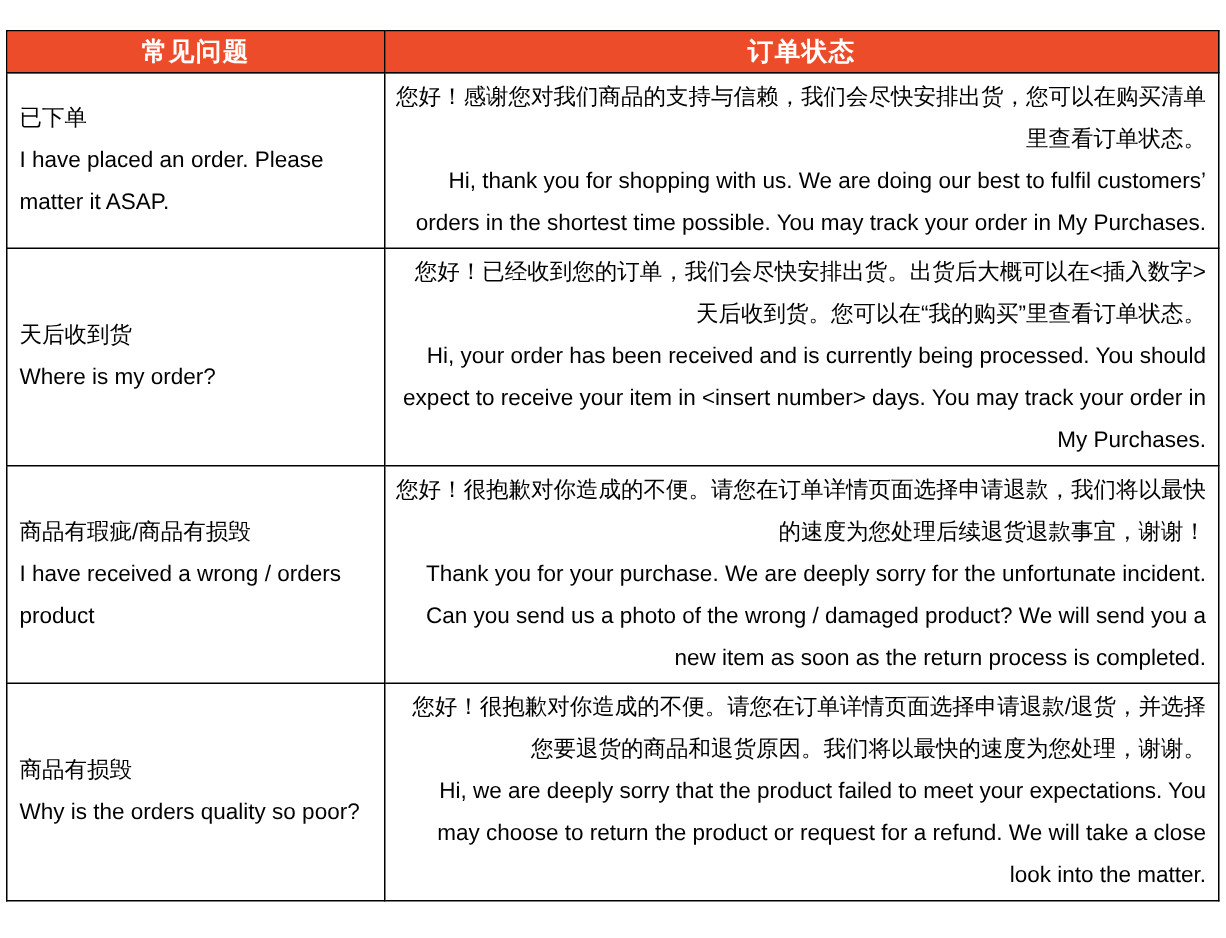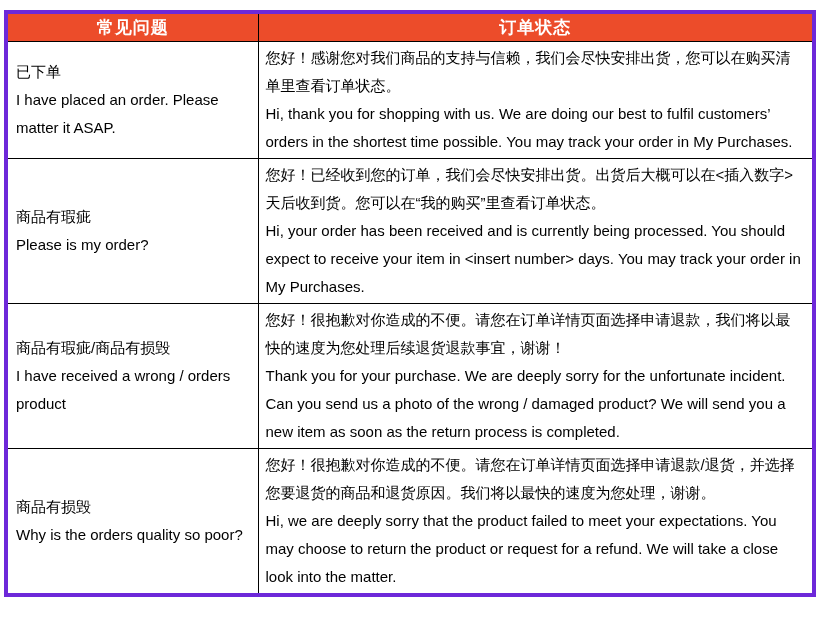--- a/index.html
+++ b/index.html
@@ -11,25 +11,25 @@
   .page {
     position: relative;
     width: 817px;
     height: 625px;
     background: #ffffff;
     overflow: hidden;
   }
   table.faq-table {
     position: absolute;
     left: 4px;
-    top: 10px;
+    top: 20px;
     width: 808px;
     border-collapse: collapse;
     table-layout: fixed;
-    border: 4px solid #6d28d9;
+    border: 1px solid #6d28d9;
   }
   table.faq-table th,
   table.faq-table td {
     border: 1px solid #000000;
     box-sizing: border-box;
   }
   col.question-col { width: 252px; }
   col.answer-col   { width: 556px; }
   th.header-cell {
     height: 28px;
@@ -49,20 +49,21 @@
     line-height: 28px;
     color: #000000;
     margin-top: 28px;
   }
   td.answer-cell {
     vertical-align: top;
     padding: 2px 8px 2px 7px;
     font-size: 15px;
     line-height: 28px;
     color: #000000;
+    text-align: right;
   }
   .zh-text, .en-text {
     margin: 0;
     padding: 0;
   }
 </style>
 </head>
 <body>
 
 <div class="page">
@@ -83,22 +84,22 @@
           <p class="zh-text">已下单</p>
           <p class="en-text">I have placed an order. Please matter it ASAP.</p>
         </td>
         <td class="answer-cell">
           <p class="zh-text">您好！感谢您对我们商品的支持与信赖，我们会尽快安排出货，您可以在购买清单里查看订单状态。</p>
           <p class="en-text">Hi, thank you for shopping with us. We are doing our best to fulfil customers’ orders in the shortest time possible. You may track your order in My Purchases.</p>
         </td>
       </tr>
       <tr>
         <td class="question-cell">
-          <p class="zh-text">商品有瑕疵</p>
-          <p class="en-text">Please is my order?</p>
+          <p class="zh-text">天后收到货</p>
+          <p class="en-text">Where is my order?</p>
         </td>
         <td class="answer-cell">
           <p class="zh-text">您好！已经收到您的订单，我们会尽快安排出货。出货后大概可以在&lt;插入数字&gt;天后收到货。您可以在“我的购买”里查看订单状态。</p>
           <p class="en-text">Hi, your order has been received and is currently being processed. You should expect to receive your item in &lt;insert number&gt; days. You may track your order in My Purchases.</p>
         </td>
       </tr>
       <tr>
         <td class="question-cell">
           <p class="zh-text">商品有瑕疵/商品有损毁</p>
           <p class="en-text">I have received a wrong / orders product</p>

